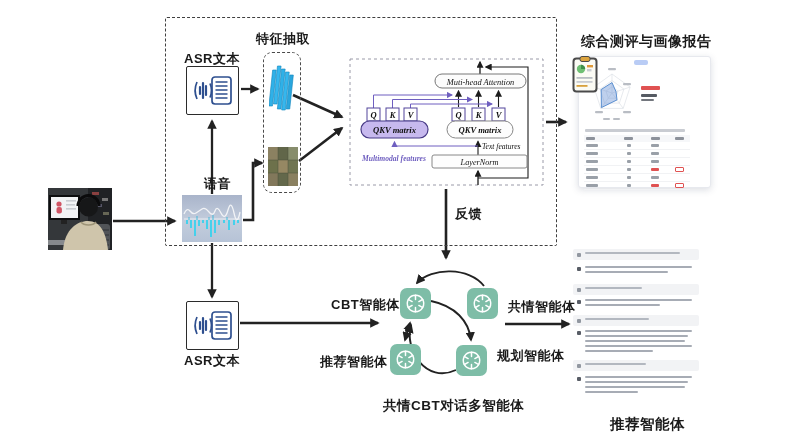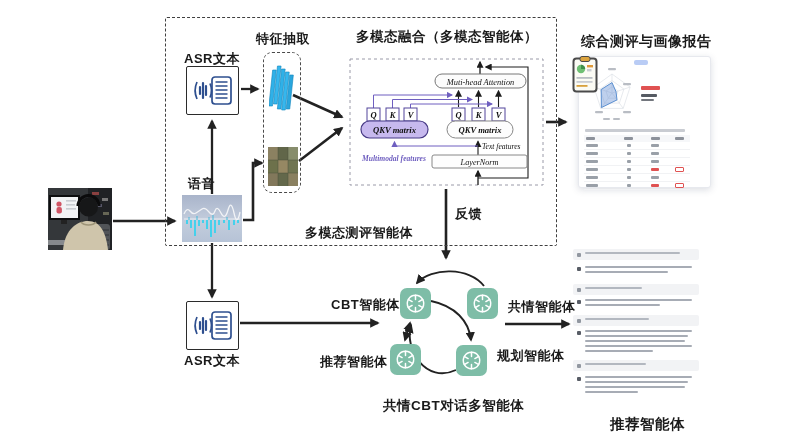--- a/index.html
+++ b/index.html
@@ -95,21 +95,21 @@
     <rect x="13" y="32" width="6" height="4" fill="#222"></rect>
     <rect x="0" y="52" width="36" height="5" fill="#86898d"></rect>
     <rect x="42" y="36" width="20" height="26" rx="3" fill="#515458"></rect>
     <path d="M43,42 h18 M43,47 h18 M43,52 h18 M43,57 h18" stroke="#3b3e42" stroke-width="1.4"></path>
     <path d="M30,18 a10.5,10.5 0 0 1 21,0" fill="none" stroke="#0b0b0c" stroke-width="3"></path>
     <circle cx="40.5" cy="19" r="9.5" fill="#161718"></circle>
     <path d="M15,62 C17,41 29,33 40,33 C52,33 58,44 60,62 Z" fill="#cfc5ab"></path>
     <path d="M33,34 C36,38 45,38 48,34" fill="none" stroke="#9d9478" stroke-width="1.4"></path>
   </svg>
 
-  <div class="abs cn" style="left:188px;top:175px">语音</div>
+  <div class="abs cn" style="left:204px;top:175px">语音</div>
   <svg class="abs" style="left:182px;top:195px" width="60" height="47">
     <defs>
       <linearGradient id="wbg" x1="0" y1="0" x2="0" y2="1">
         <stop offset="0" stop-color="#a9b4ca"></stop>
           <stop offset=".55" stop-color="#c3cddd"></stop>
           <stop offset="1" stop-color="#b6c3d6"></stop>
       </linearGradient>
     </defs>
     <rect width="60" height="47" fill="url(#wbg)"></rect>
     <path d="M2,19 q3,-7 6,-3 t6,2 t6,-4 t7,3 t6,-1 t6,2 t7,-3 t6,3 t6,-1" fill="none" stroke="#f4f6f8" stroke-width="1.3" opacity=".95"></path>
@@ -155,21 +155,20 @@
         <rect x="0" y="13" width="10" height="13" fill="#6b6f4a"></rect>
       <rect x="10" y="13" width="10" height="13" fill="#9c8b66"></rect>
         <rect x="20" y="13" width="10" height="13" fill="#6f7452"></rect>
       <rect x="0" y="26" width="10" height="13" fill="#84785c"></rect>
         <rect x="10" y="26" width="10" height="13" fill="#5f654a"></rect>
       <rect x="20" y="26" width="10" height="13" fill="#8d8162"></rect>
     </g>
     <path d="M0,13 h30 M0,26 h30 M10,0 v39 M20,0 v39" stroke="#4a4f3a" stroke-width=".8" opacity=".6"></path>
   </svg>
 
-  <div class="abs cn" style="left:356px;top:28px;font-size:13.5px">多模态融合（多模态智能体）</div>
 
   <svg class="abs" style="left:349px;top:58px" width="195" height="128">
     <defs>
       <marker id="ahs" viewBox="0 0 8 8" refX="6.5" refY="4" markerWidth="7" markerHeight="7" markerUnits="userSpaceOnUse" orient="auto">
         <path d="M0,0 L8,4 L0,8 z" fill="#1d1d1d"></path>
       </marker>
       <marker id="ahp" viewBox="0 0 8 8" refX="6.5" refY="4" markerWidth="6.5" markerHeight="6.5" markerUnits="userSpaceOnUse" orient="auto">
         <path d="M0,0 L8,4 L0,8 z" fill="#6f5fc0"></path>
       </marker>
     </defs>
@@ -216,21 +215,20 @@
       <text x="129.5" y="60" font-size="8.5" font-weight="bold" text-anchor="middle">K</text>
       <text x="149.5" y="60" font-size="8.5" font-weight="bold" text-anchor="middle">V</text>
       <text x="45.5" y="75" font-size="8.6" font-weight="bold" text-anchor="middle">QKV matrix</text>
       <text x="131" y="75" font-size="8.6" font-weight="bold" text-anchor="middle">QKV matrix</text>
       <text x="130.5" y="106.5" font-size="8.2" text-anchor="middle">LayerNorm</text>
       <text x="13" y="103" font-size="7.6" font-weight="bold" fill="#6f5fc0">Multimodal features</text>
       <text x="133" y="90.5" font-size="7.6">Text features</text>
     </g>
   </svg>
 
-  <div class="abs cn" style="left:305px;top:224px">多模态测评智能体</div>
   <div class="abs cn" style="left:455px;top:205px">反馈</div>
 
   <div class="abs asr-box" style="left:186px;top:301px">
     <svg width="46" height="42">
       <g stroke="#2e4f8f" fill="none">
         <rect x="22" y="7" width="19" height="27" rx="3" stroke-width="1.7"></rect>
         <path d="M25.5,12 h12 M25.5,16 h12 M25.5,20 h12 M25.5,24 h12 M25.5,28 h12" stroke-width="1.5"></path>
         <path d="M7,12 Q3.2,20.5 7,29" stroke-width="1.7"></path>
         <path d="M20,13.5 Q23,20.5 20,27.5" stroke-width="1.7"></path>
         <path d="M10,17 v7 M13,13 v15 M16,16 v9" stroke-width="2.2" stroke-linecap="round"></path>

